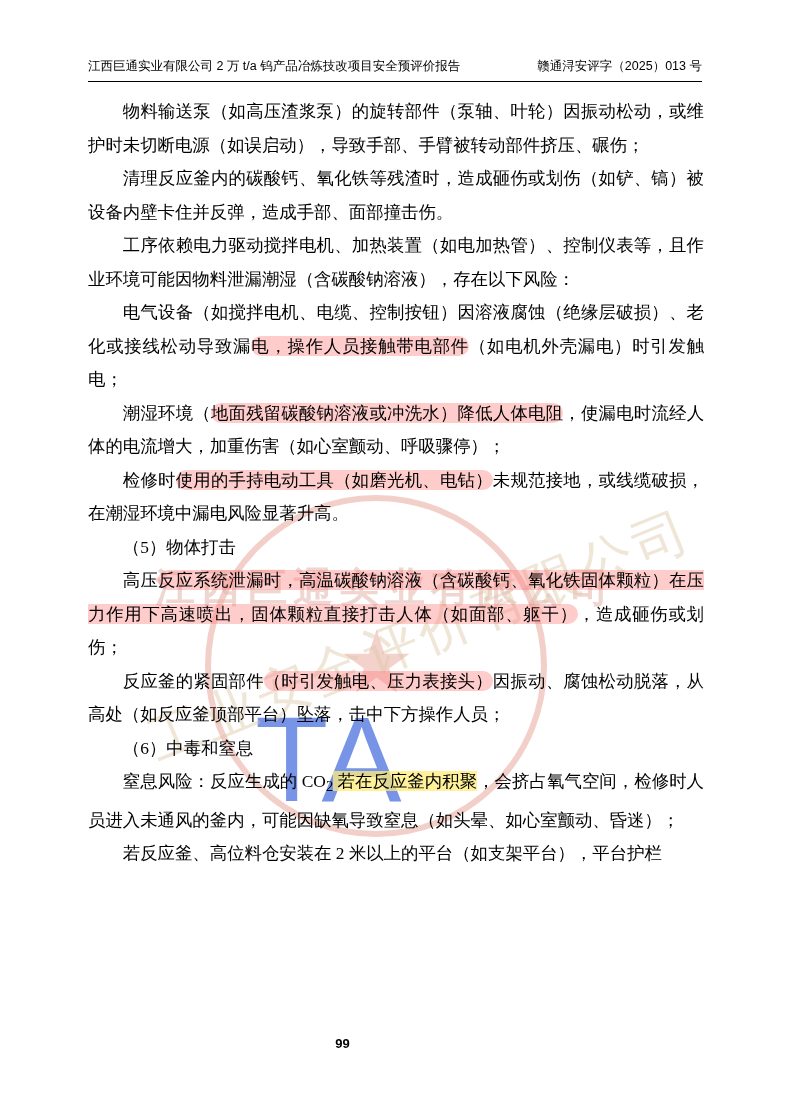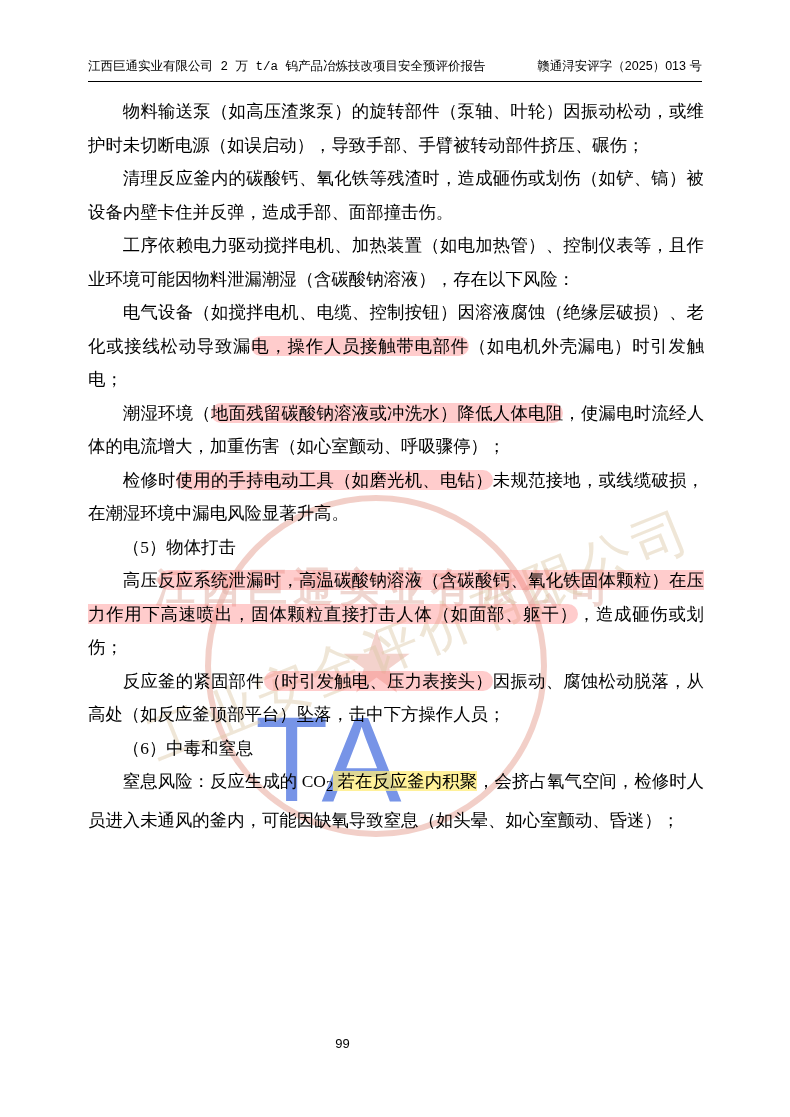--- a/index.html
+++ b/index.html
@@ -93,21 +93,21 @@
   }
   .header-row {
     display: flex;
     justify-content: space-between;
     align-items: baseline;
     font-family: "Liberation Sans", sans-serif;
     font-size: 12.5px;
     padding-bottom: 6px;
     white-space: nowrap;
   }
-  .header-left { letter-spacing: 0px; font-family: Liberation Mono, monospace; }
+  .header-left { letter-spacing: 0px; }
   .header-right { letter-spacing: 0px; }
   .header-rule {
     border-bottom: 1px solid #000;
     width: 100%;
   }
 
   
   .content {
     position: absolute;
     left: 88px;
@@ -131,20 +131,21 @@
   
   .footer {
     position: absolute;
     left: 0;
     top: 1036px;
     width: 685px;
     text-align: center;
     font-family: "Liberation Sans", sans-serif;
     font-size: 13px;
     z-index: 3;
+    font-weight: bold;
   }
 </style>
 </head>
 <body>
 
 <div class="page">
 
   <div class="watermark">
     <div class="wm-seal"></div>
     <div class="wm-text-arc">江西巨通实业有限公司</div>
@@ -166,19 +167,20 @@
       <p class="para"><span>清理反应釜内的碳酸钙、氧化铁等残渣时，造成砸伤或划伤（如铲、镐）被设备内壁卡住并反弹，造成手部、面部撞击伤。</span></p>
       <p class="para"><span>工序依赖电力驱动搅拌电机、加热装置（如电加热管）、控制仪表等，且作业环境可能因物料泄漏潮湿（含碳酸钠溶液），存在以下风险：</span></p>
       <p class="para"><span>电气设备（如搅拌电机、电缆、控制按钮）因溶液腐蚀（绝缘层破损）、老化或接线松动导致漏</span><span class="hl-red">电，操作人员接触带电部件</span><span>（如电机外壳漏电）时引发触电；</span></p>
       <p class="para"><span>潮湿环境（</span><span class="hl-red">地面残留碳酸钠溶液或冲洗水）降低人体电阻</span><span>，使漏电时流经人体的电流增大，加重伤害（如心室颤动、呼吸骤停）；</span></p>
       <p class="para"><span>检修时</span><span class="hl-red">使用的手持电动工具（如磨光机、电钻）</span><span>未规范接地，或线缆破损，在潮湿环境中漏电风险显著升高。</span></p>
       <p class="para"><span>（5）物体打击</span></p>
       <p class="para"><span>高压</span><span class="hl-red">反应系统泄漏时，高温碳酸钠溶液（含碳酸钙、氧化铁固体颗粒）在压力作用下高速喷出，固体颗粒直接打击人体（如面部、躯干）</span><span>，造成砸伤或划伤；</span></p>
       <p class="para"><span>反应釜的紧固部件</span><span class="hl-red">（时引发触电、压力表接头）</span><span>因振动、腐蚀松动脱落，从高处（如反应釜顶部平台）坠落，击中下方操作人员；</span></p>
       <p class="para"><span>（6）中毒和窒息</span></p>
       <p class="para"><span>窒息风险：反应生成的 CO</span><sub>2</sub><span class="hl-yellow"> 若在反应釜内积聚</span><span>，会挤占氧气空间，检修时人员进入未通风的釜内，可能因缺氧导致窒息（如头晕、如心室颤动、昏迷）；</span></p>
+      <p class="para"><span>若反应釜、高位料仓安装在 2 米以上的平台（如支架平台），平台护栏</span></p>
     </div>
 
   <div class="footer">
     <span>99</span>
   </div>
 
 </div>
 
 </body></html>

